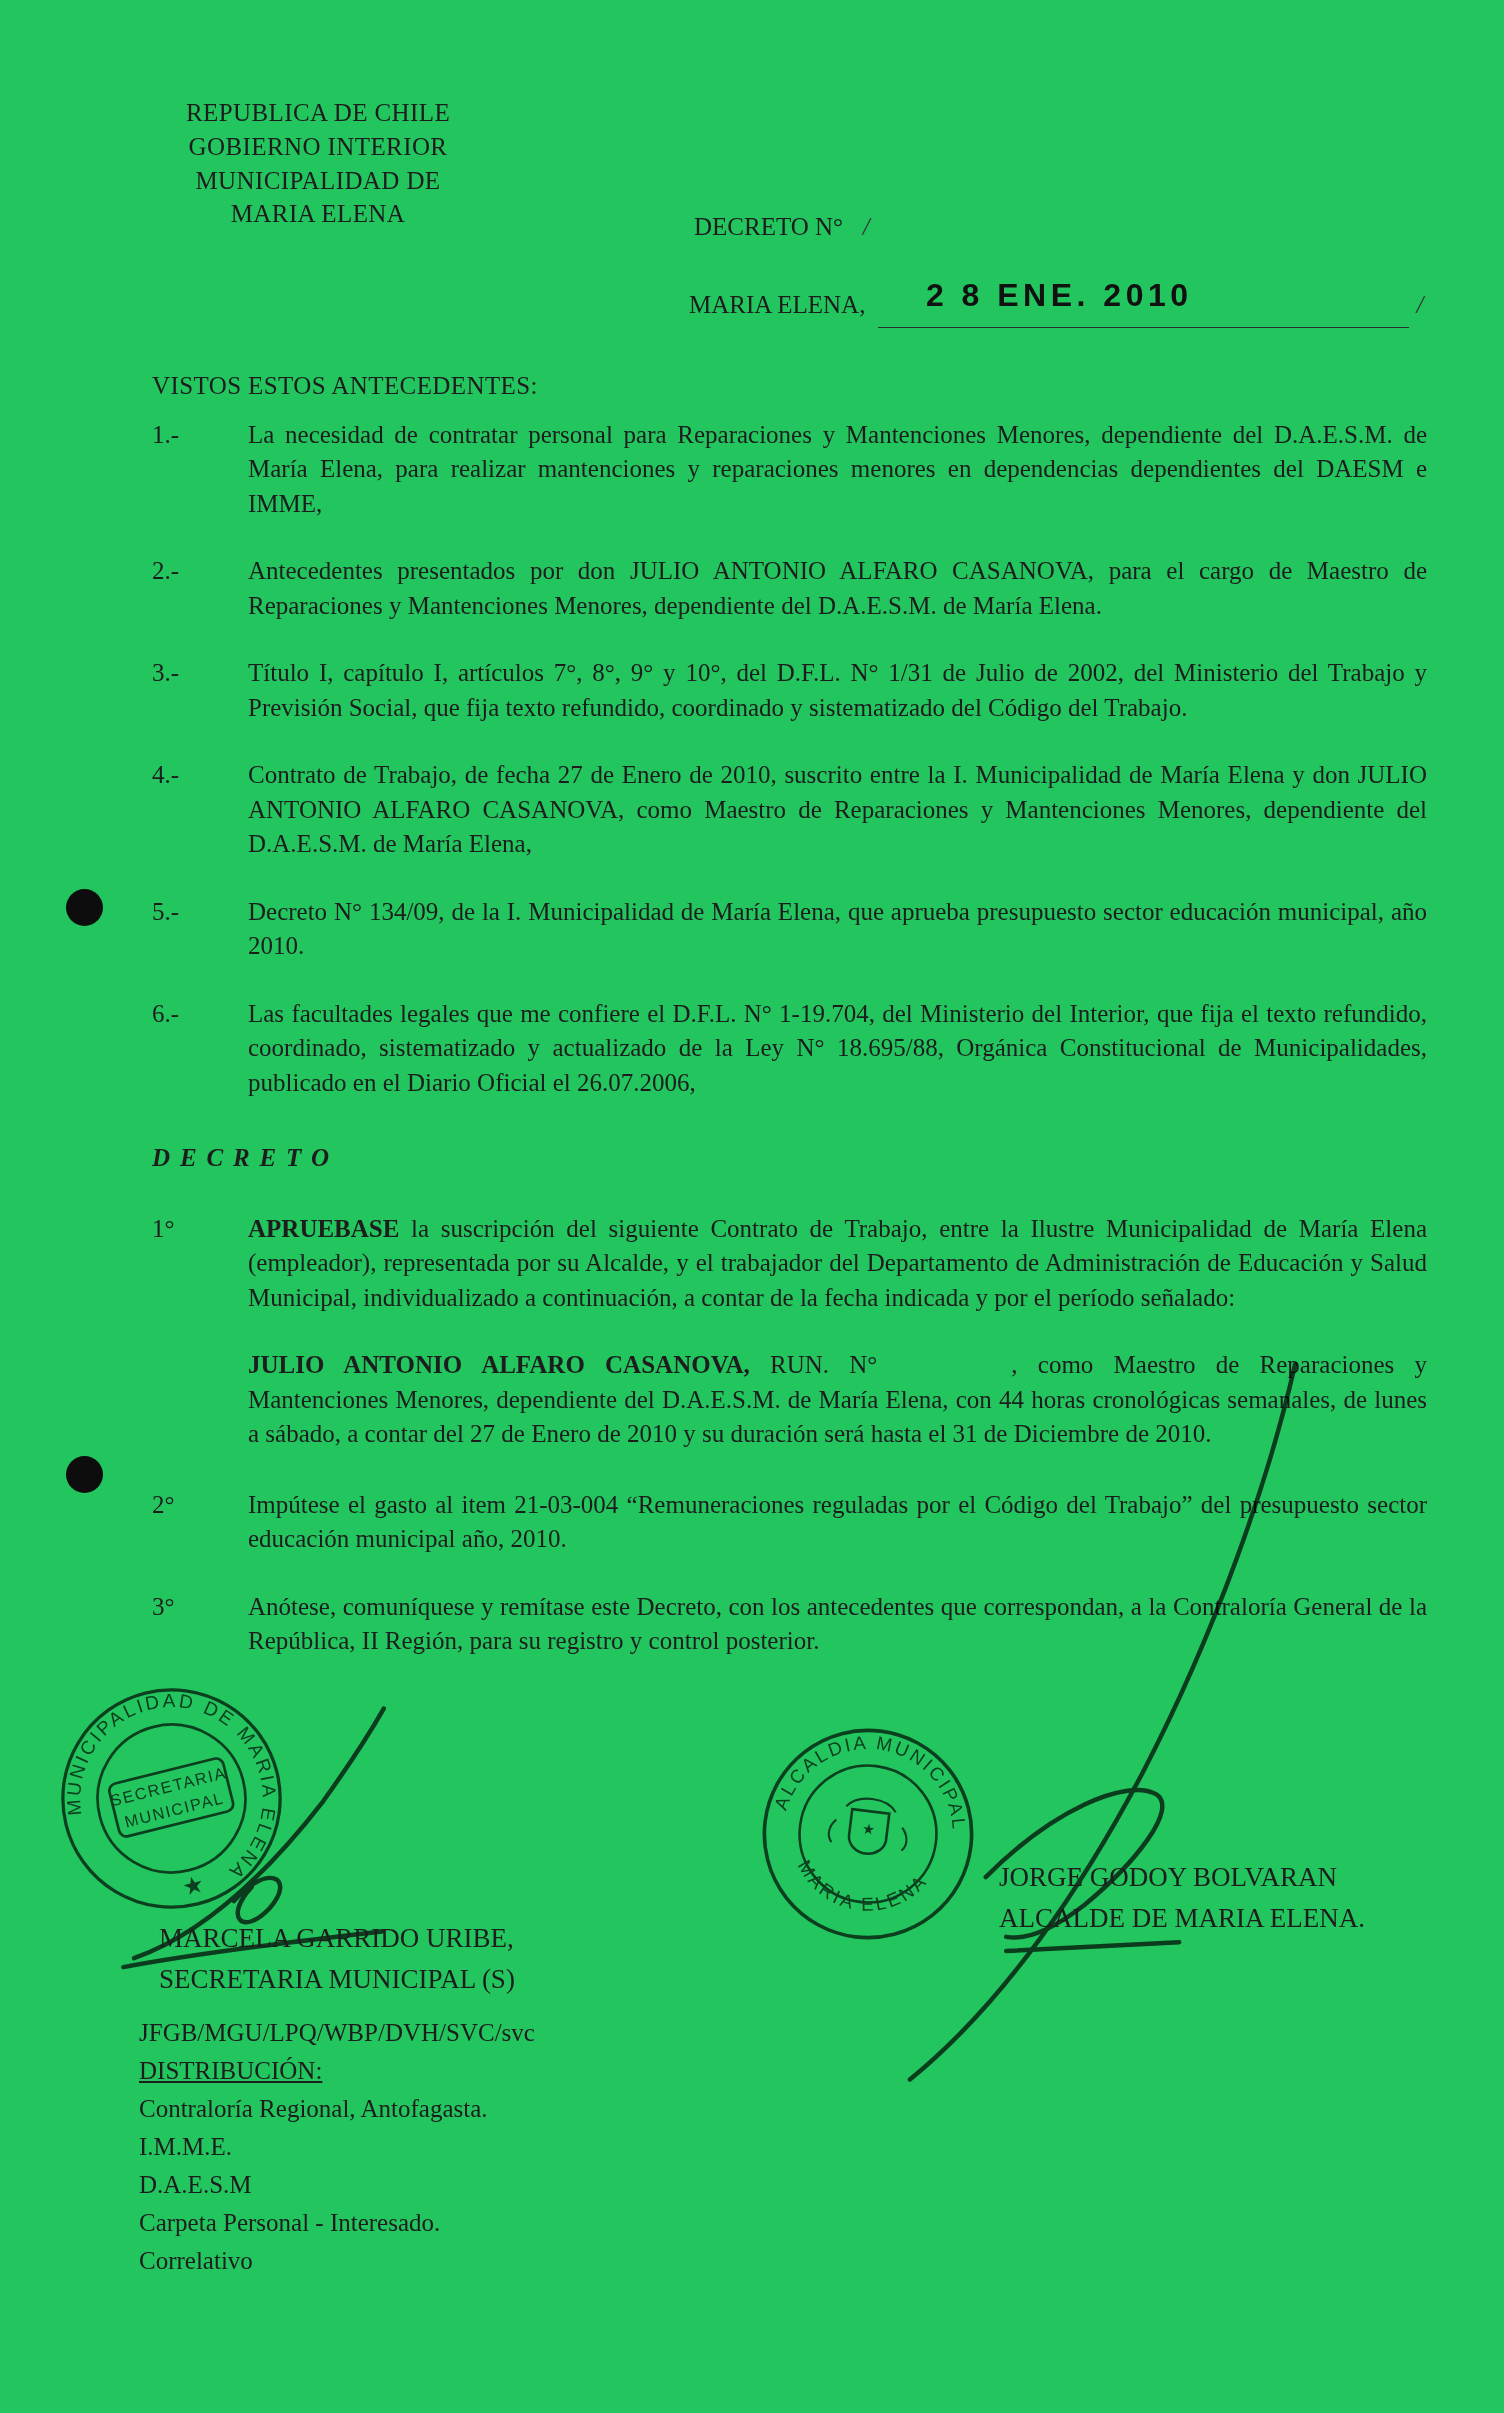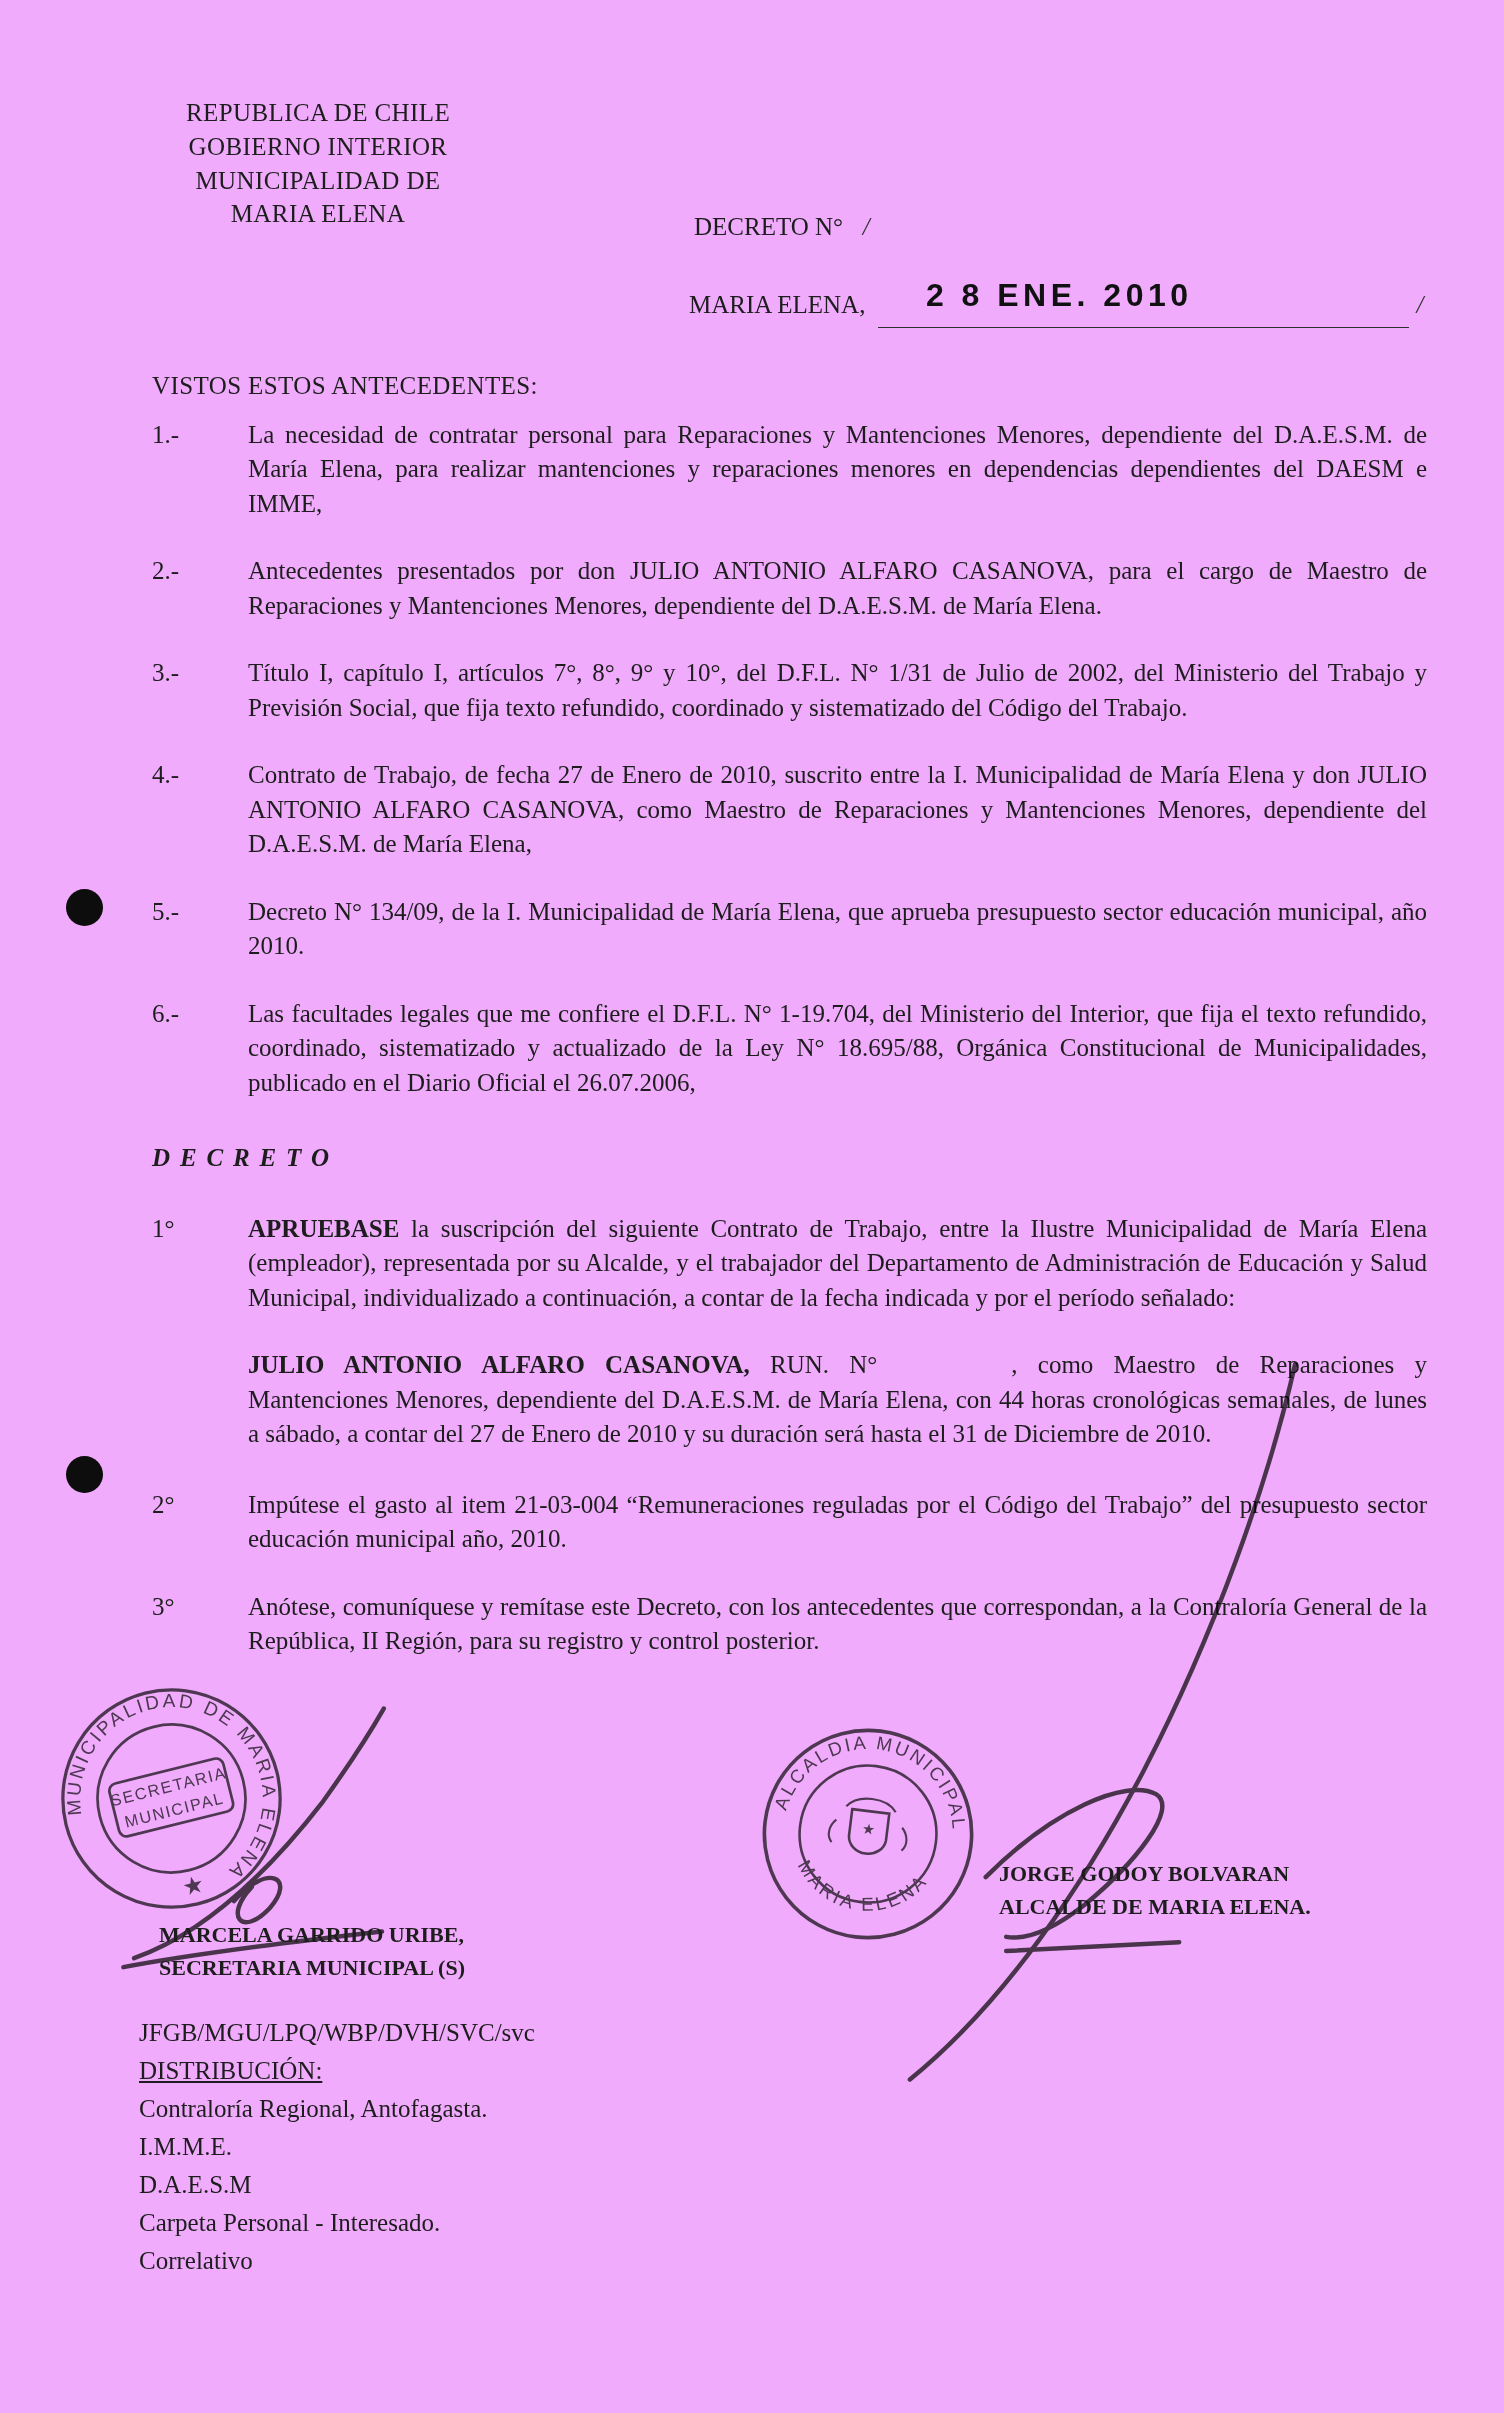--- a/index.html
+++ b/index.html
@@ -1,17 +1,17 @@
 <!DOCTYPE html>
 <html style="font-size:14.3px"><head>
 <meta charset="utf-8">
 <style>
   html,body{margin:0;padding:0;background:#ffffff;}
   .page{
-    position:relative;width:1505px;height:2413px;background:#f0abfc;
+    position:relative;width:1505px;height:2413px;background:#22c55e;
     font-family:"Liberation Serif",serif;color:#1d1d1d;overflow:hidden;
   }
   .doc{position:absolute;left:152px;right:78px;top:96px;font-size:25px;line-height:1.38;}
 
   
   .head-zone{position:relative;height:273px;}
   .letterhead{width:332px;text-align:center;font-size:25px;line-height:1.35;letter-spacing:0.4px;}
   .stamp-row{position:absolute;display:flex;align-items:baseline;}
   .decree-row{left:542px;top:114px;right:3.6px;}
   .date-row{left:537px;top:184px;right:3.6px;}
@@ -31,21 +31,21 @@
   .item .num{flex:0 0 96px;}
   .item .txt{flex:1;text-align:justify;}
 
   .decreto-heading{font-weight:bold;letter-spacing:1.8px;margin:41px 0 36px 0;font-style:italic;}
 
   .bold{font-weight:bold;}
   .contract-para{margin:0 0 36px 96px;text-align:justify;}
   .run-gap{display:inline-block;width:134px;}
 
   
-  .sig-name{position:absolute;font-size:22px;line-height:1.5;font-weight:bold;}
+  .sig-name{position:absolute;font-size:27px;line-height:1.5;}
   .sig-left-block{left:159px;top:1918px;}
   .sig-right-block{left:999px;top:1857px;}
 
   .stamp{position:absolute;mix-blend-mode:multiply;opacity:.9;}
   .stamp-left{left:52px;top:1679px;width:239px;height:239px;transform:rotate(-14deg);}
   .stamp-right{left:754px;top:1720px;width:228px;height:228px;transform:rotate(7deg);}
   .stamp text{font-family:"Liberation Sans",sans-serif;fill:#3f3f3f;}
 
   .strokes{position:absolute;left:0;top:0;mix-blend-mode:multiply;pointer-events:none;}
 

